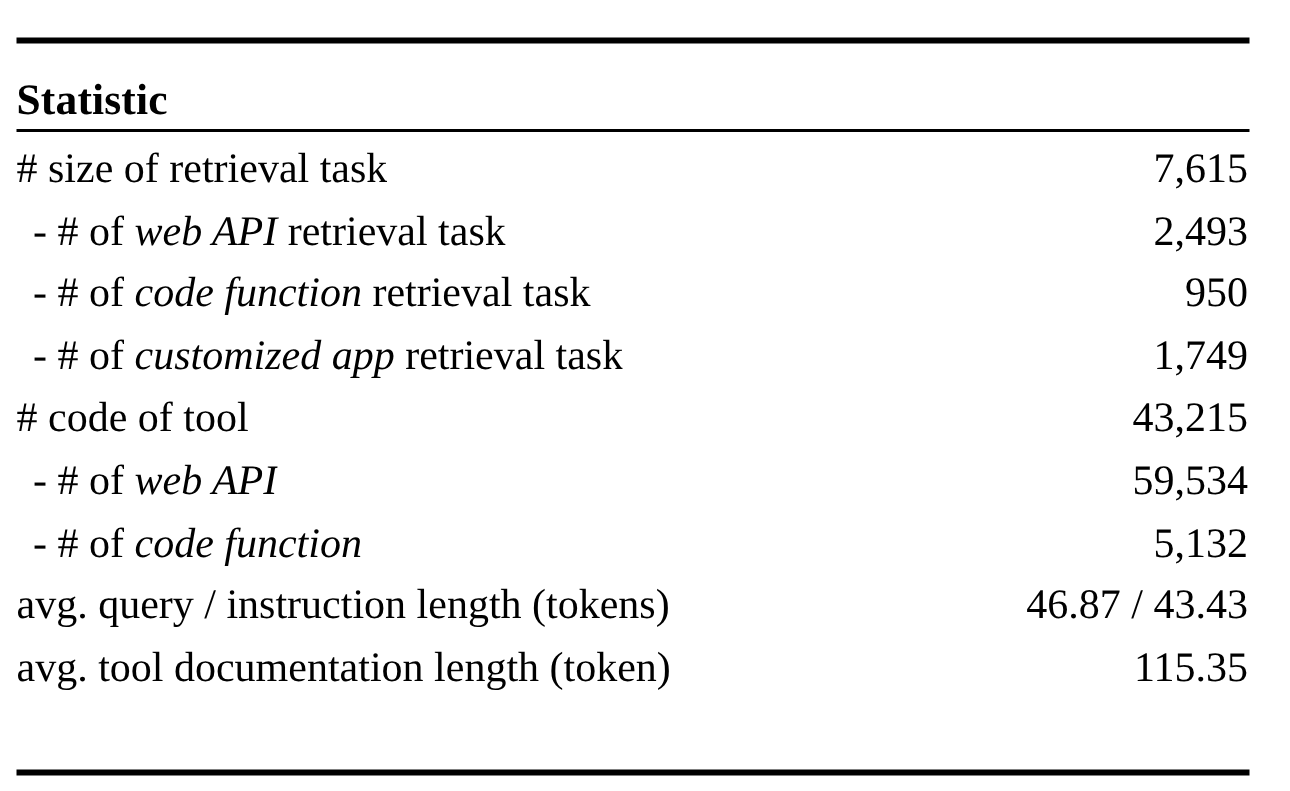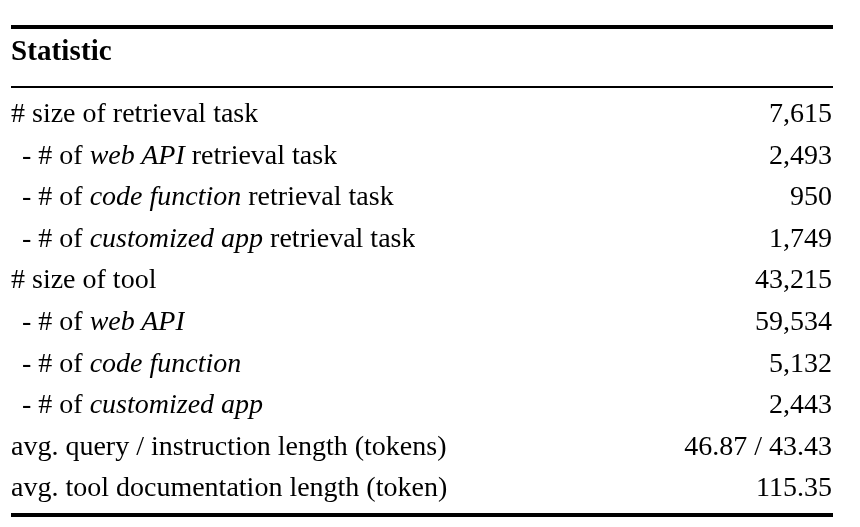--- a/index.html
+++ b/index.html
@@ -37,21 +37,21 @@
   .rule-bottom { top: 513px; height: 4px; }
 
   
   .header-row {
     position: absolute;
     left: 0;
     top: 36px;
     width: 822px;
     height: 46px;
     display: flex;
-    align-items: flex-start;
+    align-items: flex-end;
   }
   .header-cell-label {
     font-weight: bold;
     font-size: 29px;
     line-height: 1;
     letter-spacing: 0.1px;
   }
 
   
   .body-rows {
@@ -108,34 +108,30 @@
       </div>
       <div class="row sub">
         <div class="label"><span>- # of </span><em>code function</em><span> retrieval task</span></div>
         <div class="value">950</div>
       </div>
       <div class="row sub">
         <div class="label"><span>- # of </span><em>customized app</em><span> retrieval task</span></div>
         <div class="value">1,749</div>
       </div>
       <div class="row">
-        <div class="label"><span># size of tool</span></div>
+        <div class="label"><span># code of tool</span></div>
         <div class="value">43,215</div>
       </div>
       <div class="row sub">
         <div class="label"><span>- # of </span><em>web API</em></div>
         <div class="value">59,534</div>
       </div>
       <div class="row sub">
         <div class="label"><span>- # of </span><em>code function</em></div>
         <div class="value">5,132</div>
-      </div>
-      <div class="row sub">
-        <div class="label"><span>- # of </span><em>customized app</em></div>
-        <div class="value">2,443</div>
       </div>
       <div class="row">
         <div class="label"><span>avg. query / instruction length (tokens)</span></div>
         <div class="value">46.87 / 43.43</div>
       </div>
       <div class="row">
         <div class="label"><span>avg. tool documentation length (token)</span></div>
         <div class="value">115.35</div>
       </div>
     </div>

